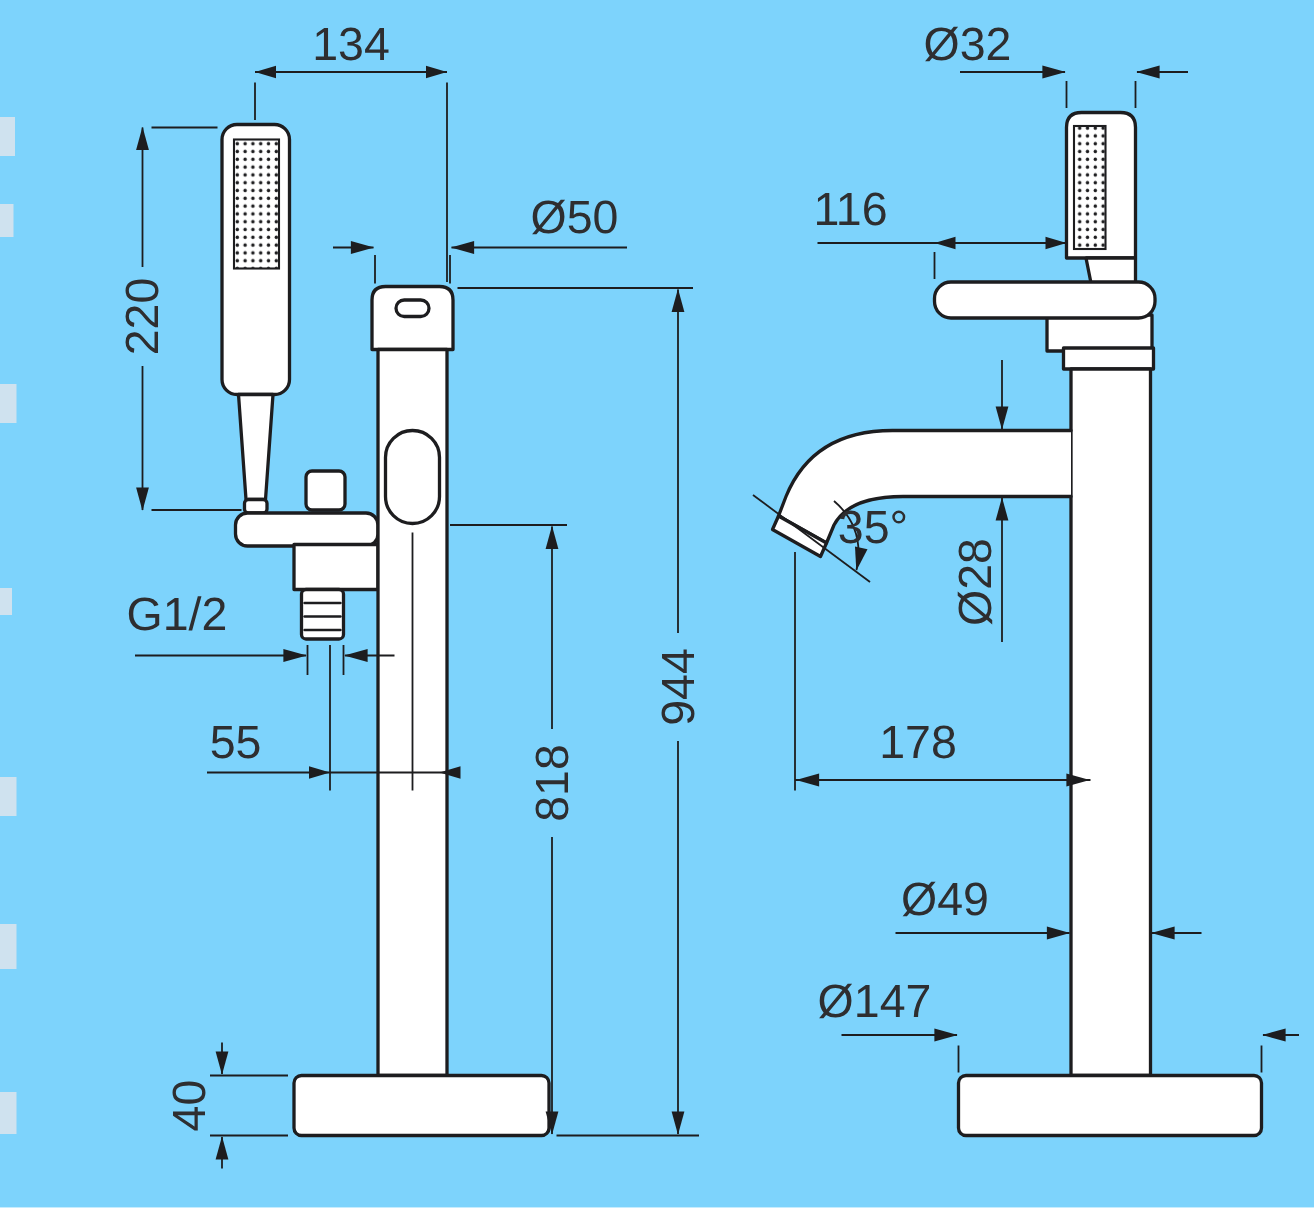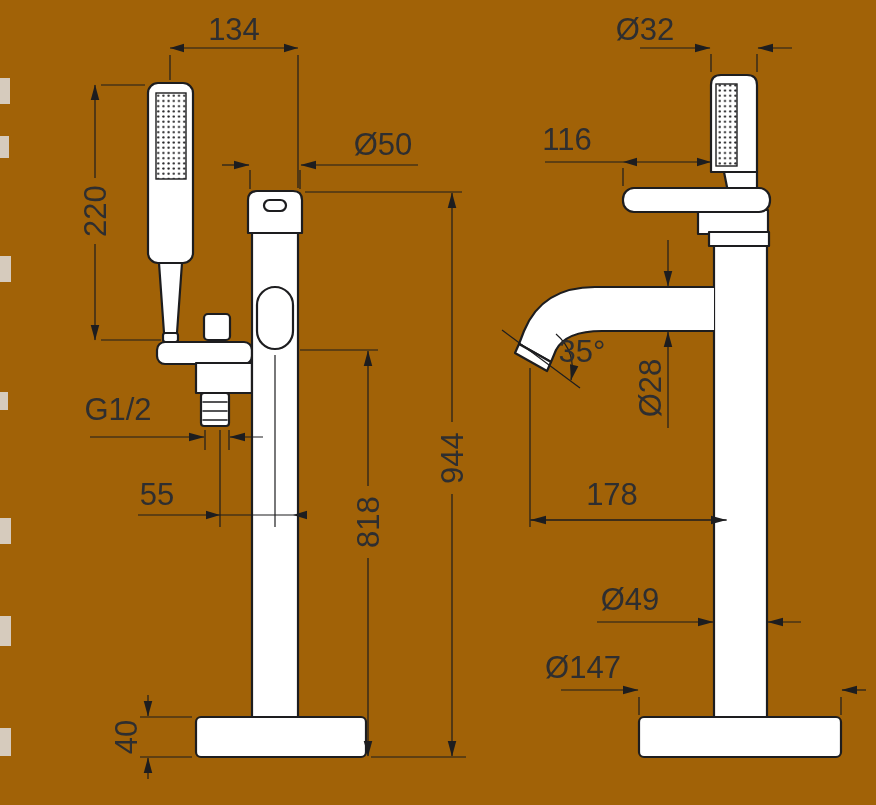--- a/index.html
+++ b/index.html
@@ -1,16 +1,16 @@
 <!DOCTYPE html>
 <html><head>
 <meta charset="utf-8">
 <style>
   html,body{margin:0;padding:0;background:#ffffff;}
-  .stage{position:relative;width:876px;height:805px;background:#a16207;overflow:hidden;
+  .stage{position:relative;width:876px;height:805px;background:#7dd3fc;overflow:hidden;
          font-family:"Liberation Sans",sans-serif;}
   svg{display:block;}
   .outline{fill:#ffffff;stroke:#1d1d1f;stroke-width:2.2;stroke-linejoin:round;stroke-linecap:round;}
   .detail{fill:none;stroke:#1d1d1f;stroke-width:1.6;stroke-linecap:round;}
   .dim{stroke:#1d1d1f;stroke-width:1.2;fill:none;stroke-linecap:butt;}
   .ah{fill:#1d1d1f;stroke:none;}
   .dimtext{font-family:"Liberation Sans",sans-serif;font-size:31px;fill:#2e2e30;}
   .artifact{fill:#e3e6eb;opacity:.8;}
 </style>
 </head>

